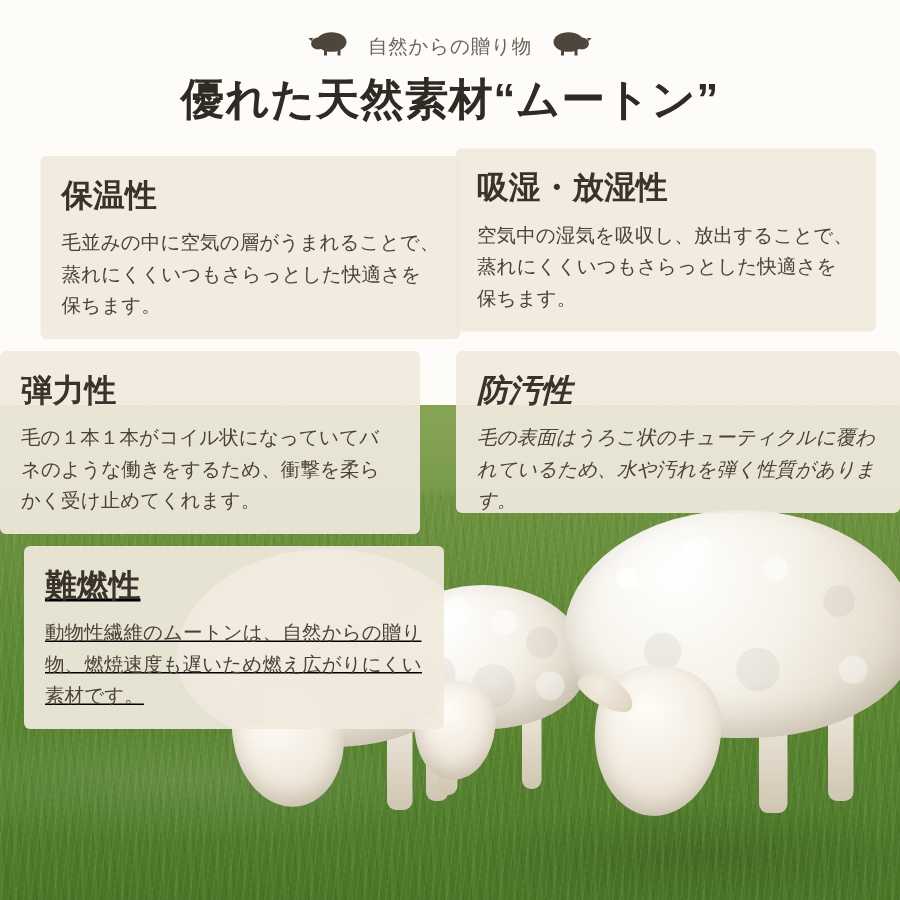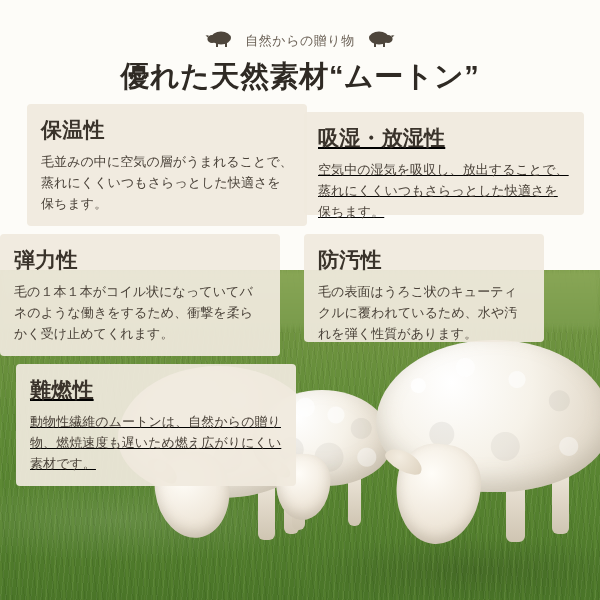--- a/index.html
+++ b/index.html
@@ -125,21 +125,21 @@
   #sheep-right { left: 356px; top: 70px; width: 260px; height: 220px; }
   #sheep-right .body { left: 20px; top: 0; width: 235px; height: 152px; }
   #sheep-right .head { left: 40px; top: 104px; width: 84px; height: 100px; transform: rotate(6deg); }
   #sheep-right .ear { left: 28px; top: 112px; transform: rotate(28deg); width: 40px; height: 19px; }
   #sheep-right .leg.l1 { left: 150px; top: 132px; width: 19px; height: 70px; }
   #sheep-right .leg.l2 { left: 196px; top: 128px; width: 17px; height: 66px; }
 
   
   .header {
     position: absolute;
-    left: 0; top: 16px;
+    left: 0; top: 6px;
     width: 600px;
     text-align: center;
     padding-top: 14px;
   }
   .eyebrow {
     display: flex;
     align-items: center;
     justify-content: center;
     gap: 10px;
     color: #6c6257;
@@ -177,23 +177,23 @@
     letter-spacing: .01em;
   }
   .card p {
     margin: 0;
     font-size: 13px;
     line-height: 1.62;
     color: #4a4239;
     letter-spacing: .005em;
   }
   #card-0 { left: 16px;  top: 8px;   width: 280px; height: 122px; margin-left: 11px; }
-  #card-1 { left: 304px; top: 16px;   width: 280px; height: 103px; text-decoration: underline; }
+  #card-1 { left: 304px; top: 3px;   width: 280px; height: 122px; }
   #card-2 { left: 0;  top: 138px; width: 280px; height: 122px; }
-  #card-3 { left: 304px; top: 138px; width: 240px; height: 108px; }
+  #card-3 { left: 304px; top: 138px; width: 296px; height: 108px; font-style: italic; }
   #card-4 { left: 16px;  top: 268px; width: 280px; height: 122px; text-decoration: underline; }
 </style>
 </head>
 <body>
 
 <div class="poster">
 
   <div class="photo">
     <div class="grass"></div>
     <div class="grass-blur-top"></div>

